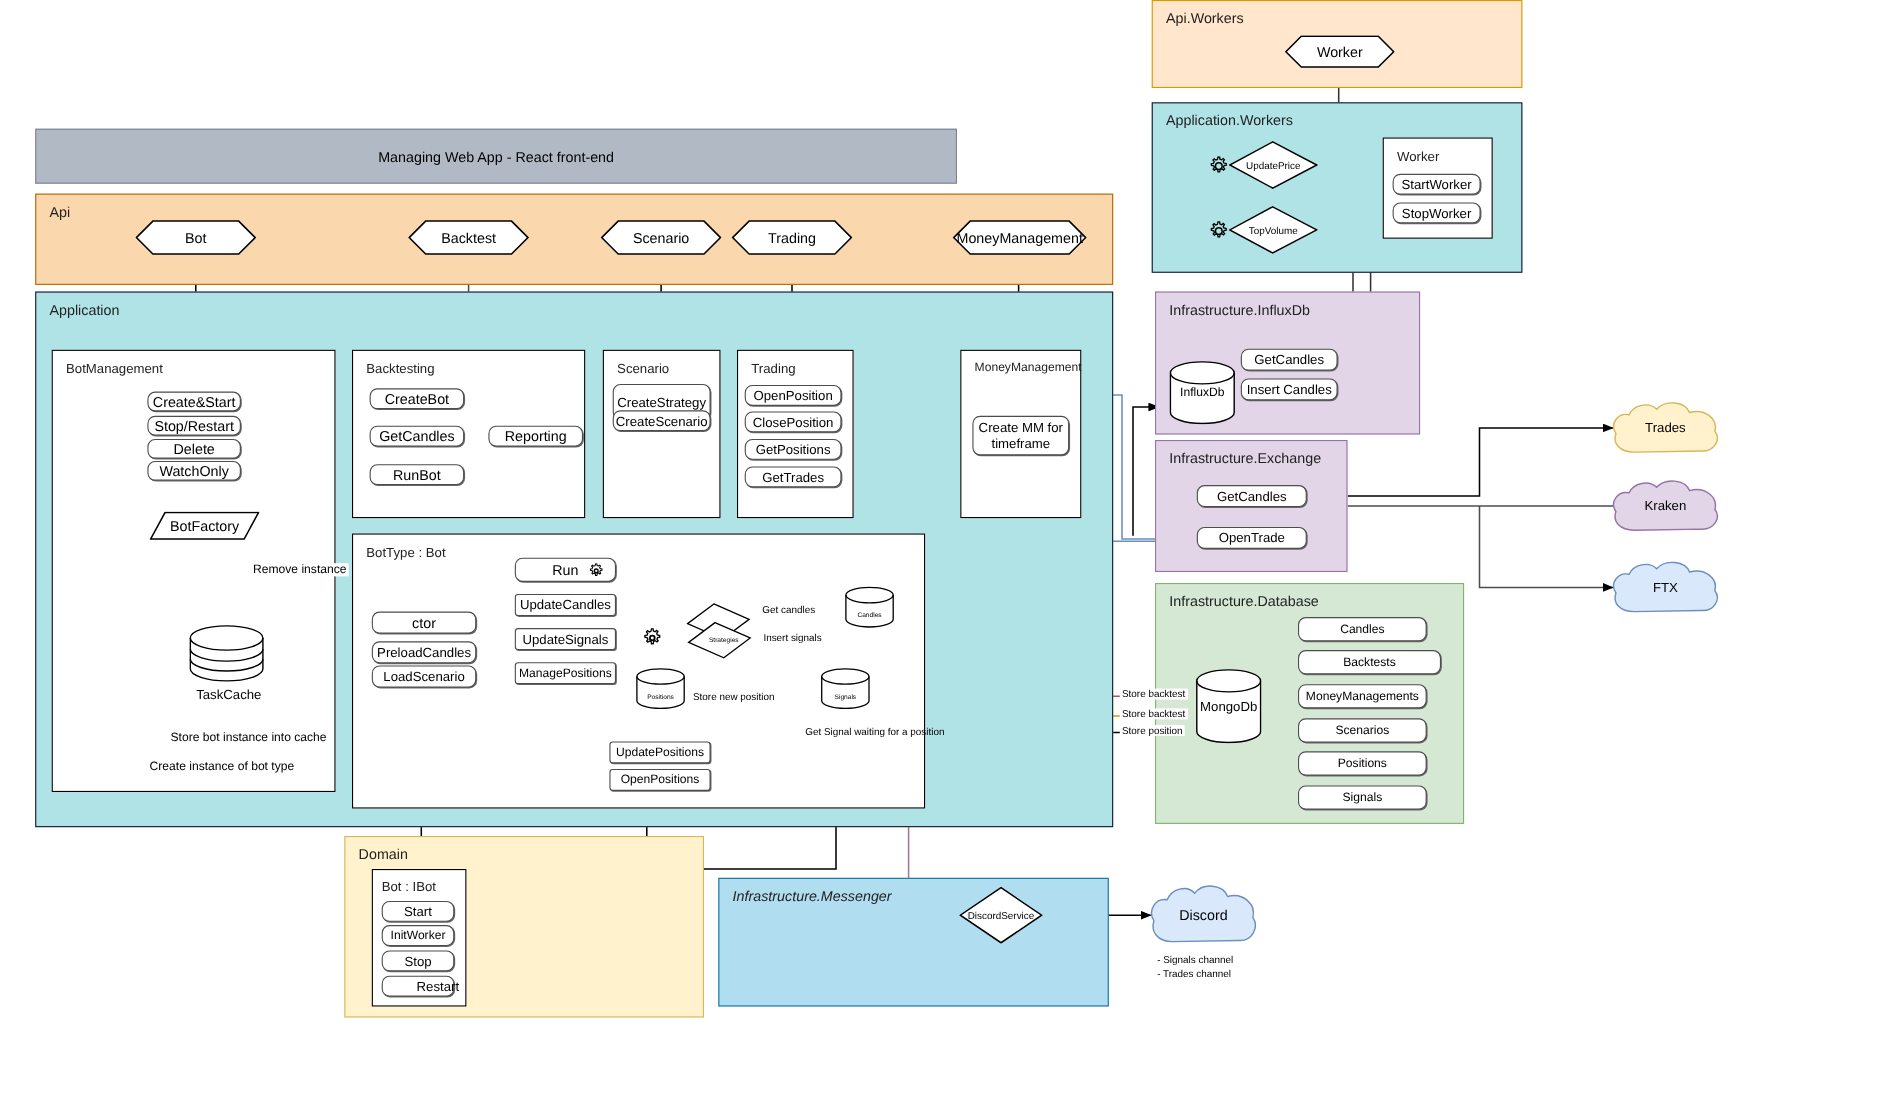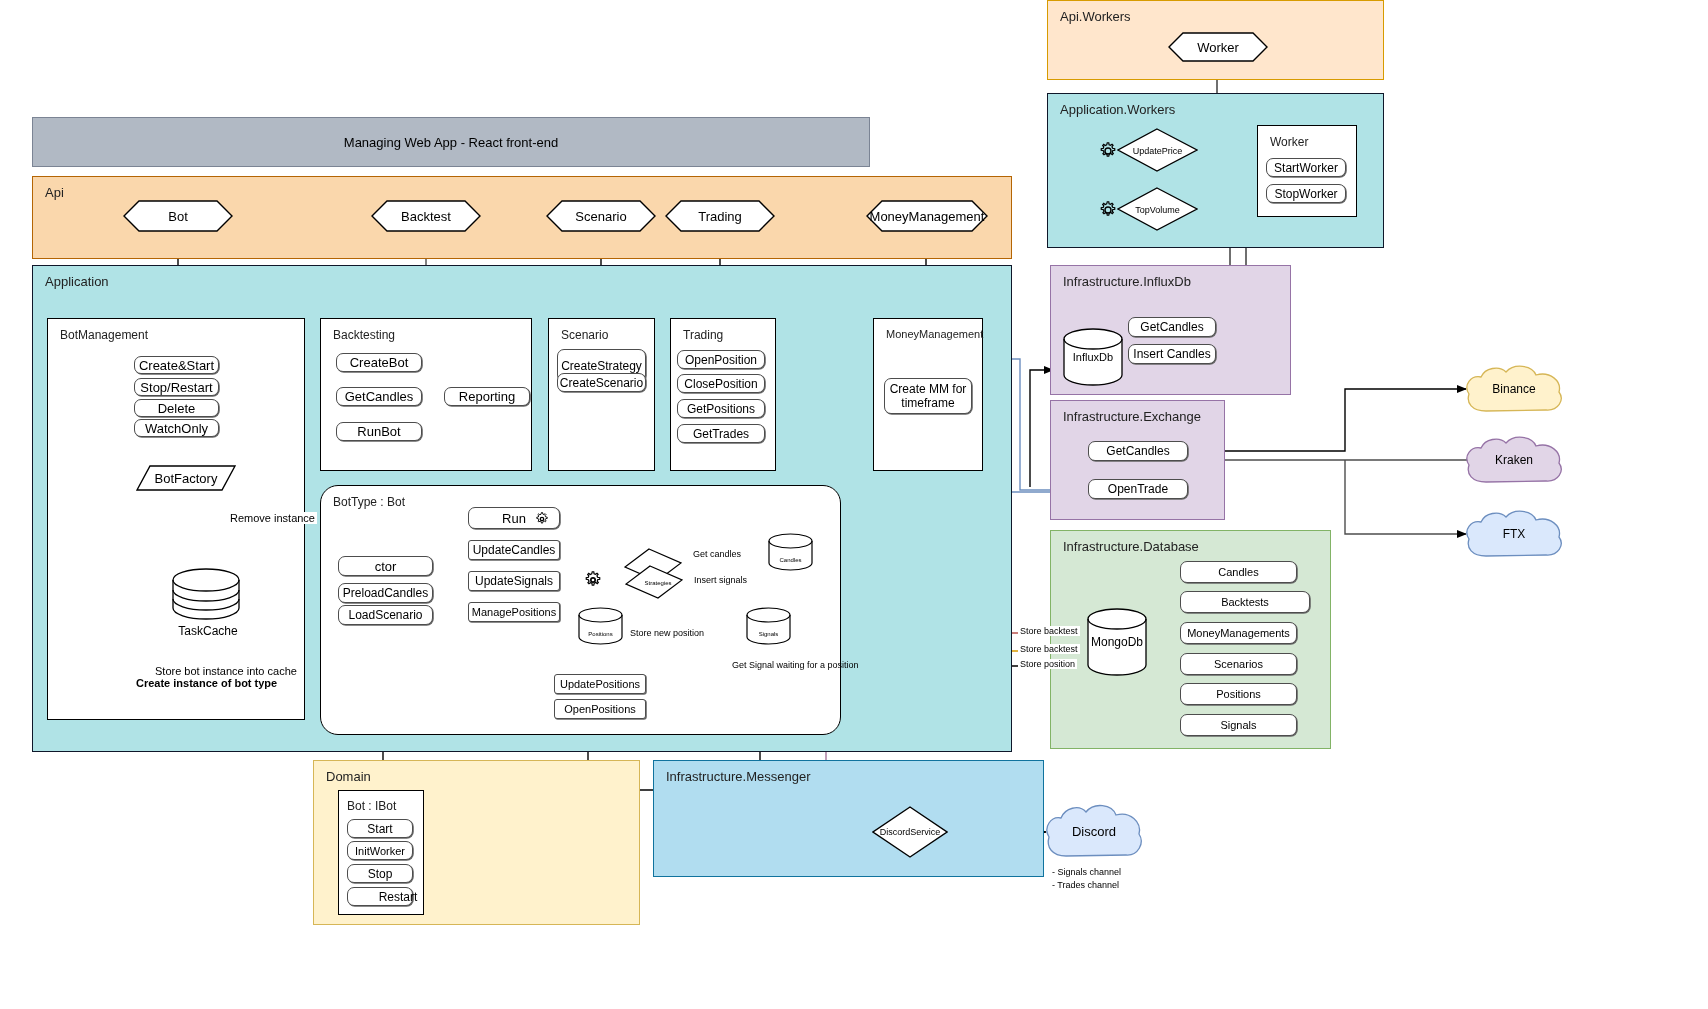--- a/index.html
+++ b/index.html
@@ -247,21 +247,21 @@
       <path d="M1,12 a33,11 0 0 1 66,0 L67,40 a33,11 0 0 1 -66,0 z" fill="#fff" stroke="#000" stroke-width="1.3"></path>
       <path d="M1,12 a33,11 0 0 0 66,0" fill="none" stroke="#000" stroke-width="1.3"></path>
       <path d="M1,22 a33,11 0 0 0 66,0" fill="none" stroke="#000" stroke-width="1.3"></path>
       <path d="M1,31 a33,11 0 0 0 66,0" fill="none" stroke="#000" stroke-width="1.3"></path>
     </svg>
   </div>
   <div class="lbl nobg c" style="left:172px;top:624px;width:68px;text-align:center;font-size:12px;">TaskCache</div>
 
   <div class="lbl" style="left:228px;top:512px;">Remove instance</div>
   <div class="lbl" style="left:153px;top:665px;">Store bot instance into cache</div>
-  <div class="lbl" style="left:134px;top:677px;font-weight:bold;">Create instance of bot type</div>
+  <div class="lbl" style="left:134px;top:691px;">Create instance of bot type</div>
 
   <div class="box" style="left:320px;top:318px;width:212px;height:153px;">
     <div class="b-title">Backtesting</div>
   </div>
   <div class="pill" style="left:336px;top:353px;width:86px;height:19px;">
       <span>CreateBot</span>
     </div>
   <div class="pill" style="left:336px;top:387px;width:86px;height:19px;">
       <span>GetCandles</span>
     </div>
@@ -298,21 +298,21 @@
       <span style="font-size:12px;">GetTrades</span>
     </div>
 
   <div class="box" style="left:873px;top:318px;width:110px;height:153px;">
     <div class="b-title" style="font-size:11px;">MoneyManagement</div>
   </div>
   <div class="pill" style="left:884px;top:378px;width:88px;height:36px;line-height:14px;text-align:center;">
     <span style="font-size:12px;white-space:normal;text-align:center;display:block;">Create MM for timeframe</span>
   </div>
 
-  <div class="box" style="left:320px;top:485px;width:521px;height:250px;border-radius:18px;">
+  <div class="box" style="left:320px;top:485px;width:521px;height:250px;">
     <div class="b-title">BotType : Bot</div>
   </div>
   <div class="pill" style="left:338px;top:556px;width:95px;height:20px;">
       <span>ctor</span>
     </div>
   <div class="pill" style="left:338px;top:583px;width:95px;height:20px;">
       <span style="font-size:12px;">PreloadCandles</span>
     </div>
   <div class="pill" style="left:338px;top:605px;width:95px;height:20px;">
       <span style="font-size:12px;">LoadScenario</span>
@@ -497,35 +497,35 @@
   <div class="pill" style="left:347px;top:841px;width:66px;height:19px;">
       <span style="font-size:11px;">InitWorker</span>
     </div>
   <div class="pill" style="left:347px;top:864px;width:66px;height:19px;text-align:right;">
       <span style="font-size:12px;">Stop</span>
     </div>
   <div class="pill" style="left:347px;top:887px;width:66px;height:19px;padding-left:36px;">
       <span style="font-size:12px;">Restart</span>
     </div>
 
-  <div class="group g-blue" style="left:653px;top:760px;width:391px;height:117px;">
+  <div class="group g-blue" style="left:653px;top:798px;width:355px;height:117px;font-style:italic;">
     <div class="g-title">Infrastructure.Messenger</div>
   </div>
   <div class="dia" style="left:872px;top:806px;width:76px;height:52px;">
     <svg width="76" height="52">
         <polygon points="38,1 75,26 38,51 1,26" fill="#fff" stroke="#000" stroke-width="1.4"></polygon>
       </svg>
     <span style="font-size:9px;">DiscordService</span>
   </div>
 
   <div class="cloud" style="left:1462px;top:363px;width:104px;height:52px;">
     <svg width="104" height="52" viewBox="0 0 104 52">
       <path d="M24,48 C10,48 4,40 7,31 C1,22 9,12 19,14 C23,5 37,2 44,9 C52,0 70,2 74,12 C88,8 100,18 97,29 C103,37 96,48 84,47 Z" fill="#fff2cc" stroke="#d6b656" stroke-width="1.3"></path>
     </svg>
-    <span style="font-size:12px;">Binance</span>
+    <span style="font-size:12px;">Trades</span>
   </div>
   <div class="cloud" style="left:1462px;top:434px;width:104px;height:52px;">
     <svg width="104" height="52" viewBox="0 0 104 52">
       <path d="M24,48 C10,48 4,40 7,31 C1,22 9,12 19,14 C23,5 37,2 44,9 C52,0 70,2 74,12 C88,8 100,18 97,29 C103,37 96,48 84,47 Z" fill="#e1d5e7" stroke="#9673a6" stroke-width="1.3"></path>
     </svg>
     <span style="font-size:12px;">Kraken</span>
   </div>
   <div class="cloud" style="left:1462px;top:508px;width:104px;height:52px;">
     <svg width="104" height="52" viewBox="0 0 104 52">
       <path d="M24,48 C10,48 4,40 7,31 C1,22 9,12 19,14 C23,5 37,2 44,9 C52,0 70,2 74,12 C88,8 100,18 97,29 C103,37 96,48 84,47 Z" fill="#dae8fc" stroke="#6c8ebf" stroke-width="1.3"></path>

